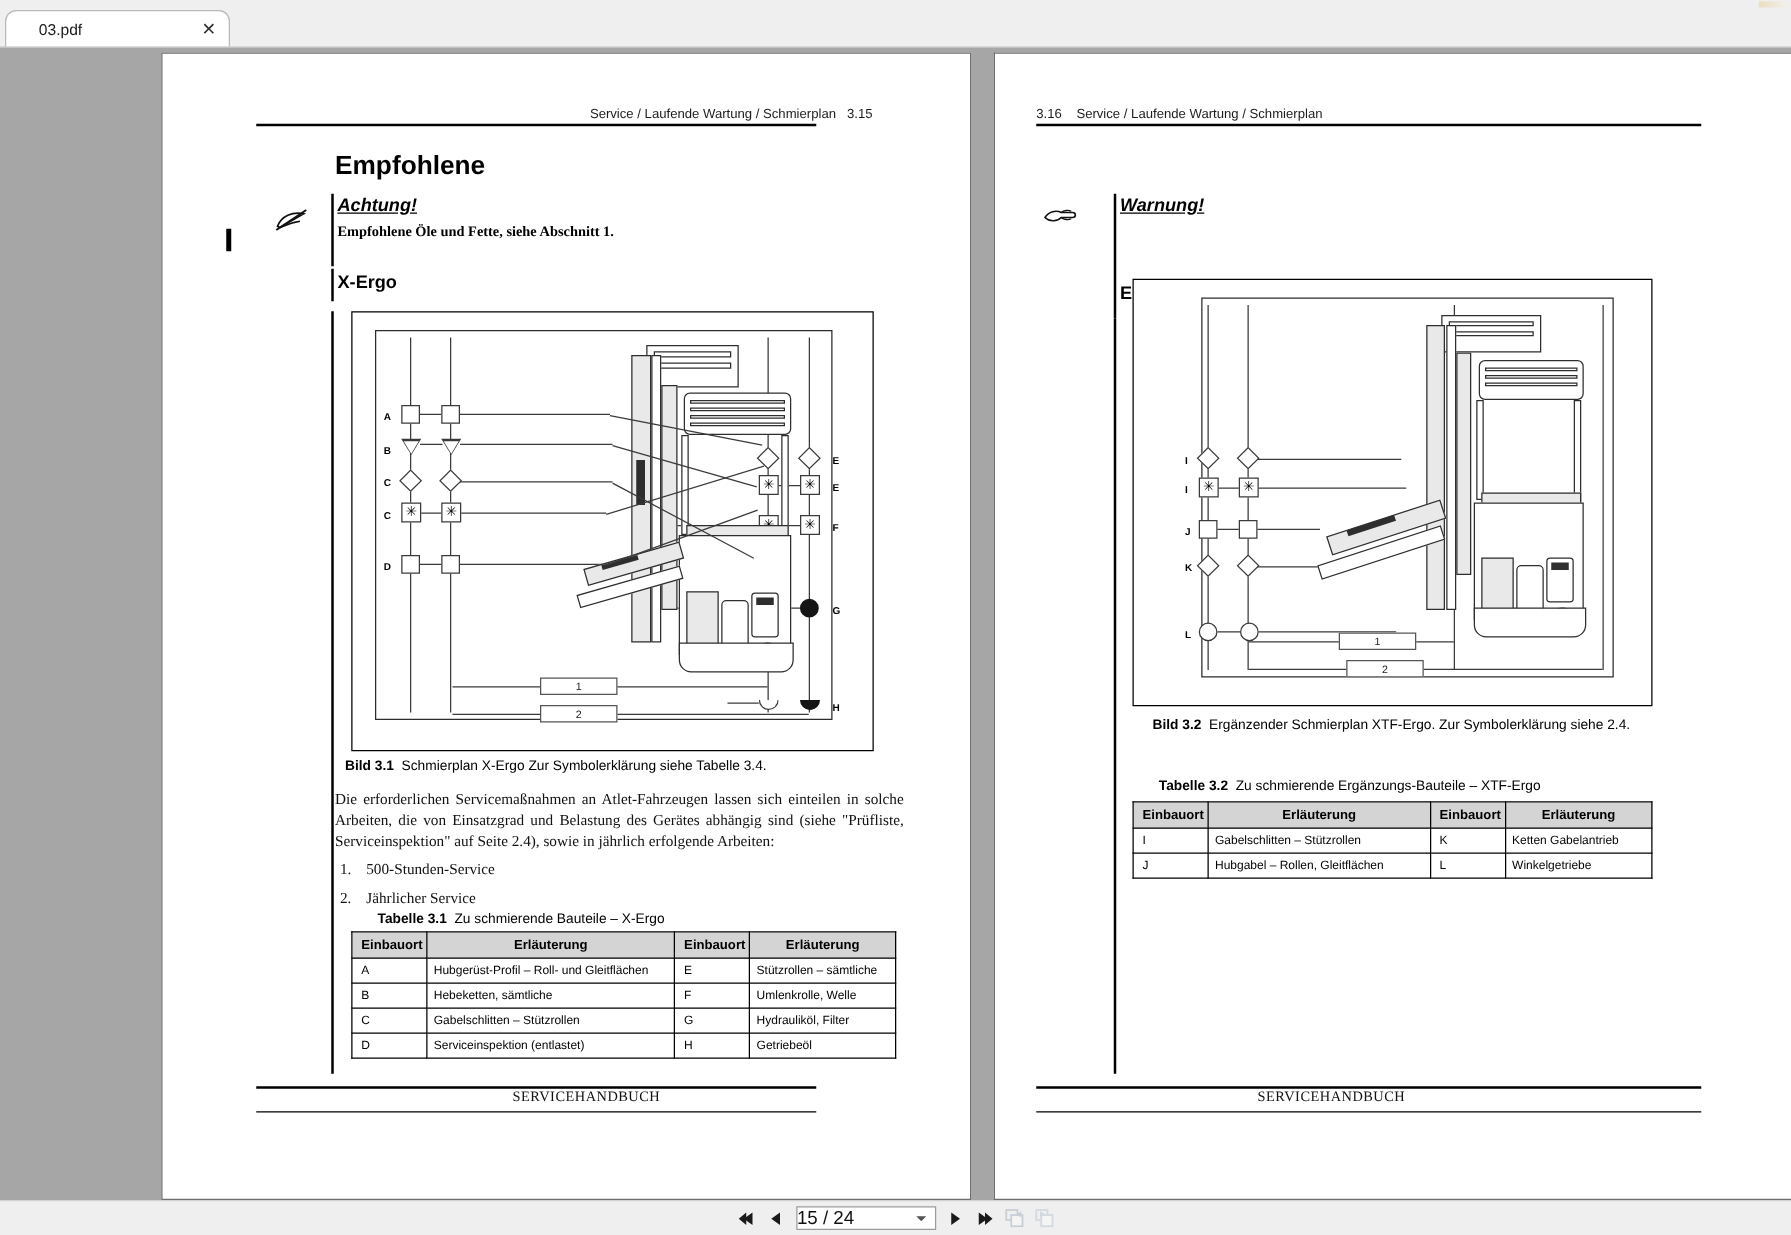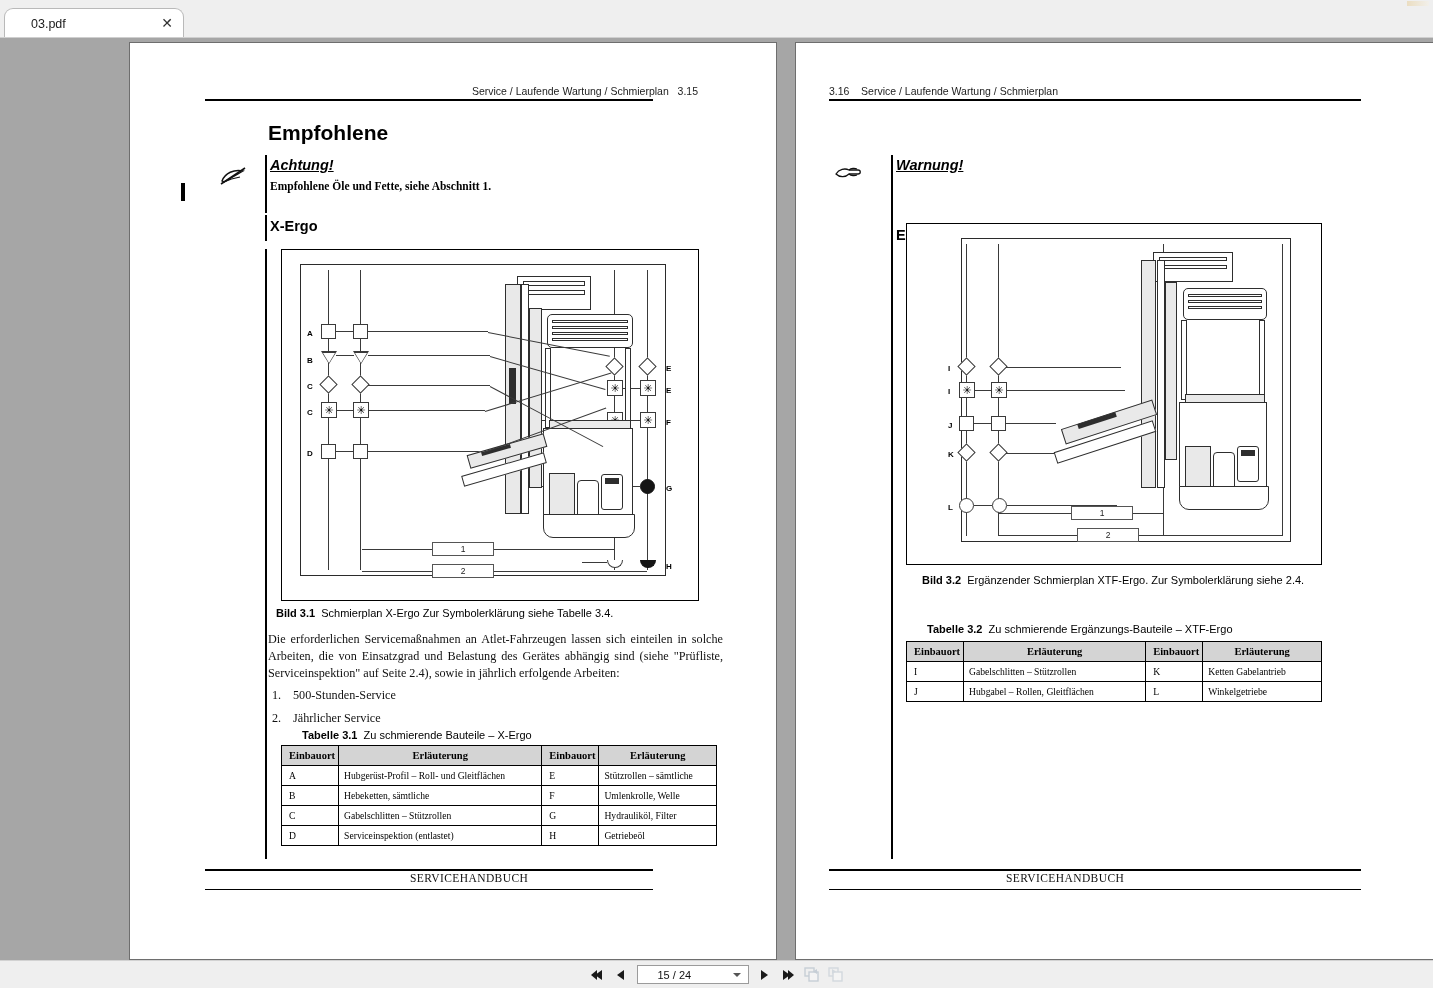--- a/index.html
+++ b/index.html
@@ -94,21 +94,21 @@
   .cap b { font-weight: bold; }
   .footer-text {
     font-size: 11.5px; color: #111; letter-spacing: .4px;
     font-family: "Liberation Serif", serif;
   }
   .changebar { position: absolute; background: #000; width: 4px; }
 
   
   table.doc {
     border-collapse: collapse;
-    font-family: Liberation Serif, serif;
+    font-family: Liberation Sans, sans-serif;
     background: #fff;
   }
   table.doc th {
     background: #d4d4d4; border: 1px solid #000;
     font-size: 10.5px; font-weight: bold; text-align: center;
     padding: 4px 3px; color: #000;
   }
   table.doc td {
     border: 1px solid #000; font-size: 9.6px; padding: 4px 5px; color: #000;
     white-space: nowrap;
@@ -186,21 +186,21 @@
     width: 17px; height: 18px; display: flex; align-items: center;
     justify-content: center; color: #1a1a1a; font-size: 12px; cursor: pointer;
     background: transparent; border: none;
   }
   .tb-btn.dim { opacity: .35; }
   .pagebox {
     width: 112px; height: 19px; background: #fff; border: 1px solid #9b9b9b;
     display: flex; align-items: center; position: relative;
   }
   .pagebox span {
-    font-size: 11px; color: #111; margin-left: 20px;
+    font-size: 15px; color: #111; margin-left: 0;
     font-family: "Liberation Sans", sans-serif;
   }
   .pagebox .caret {
     position: absolute; right: 7px; top: 7px;
     border-left: 4px solid transparent; border-right: 4px solid transparent;
     border-top: 4px solid #555;
   }
 </style>
 </head>
 <body>

